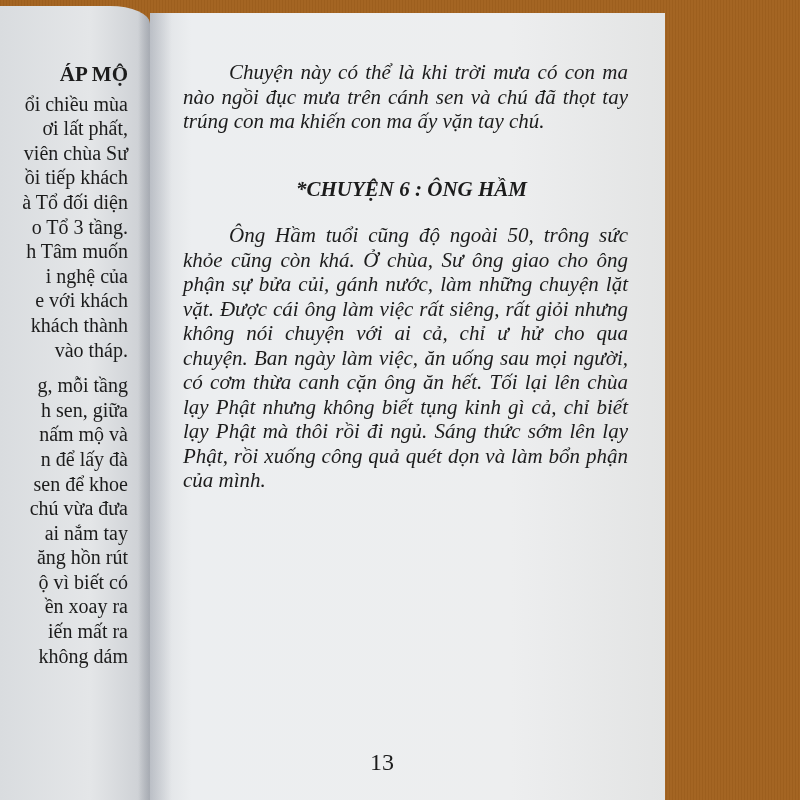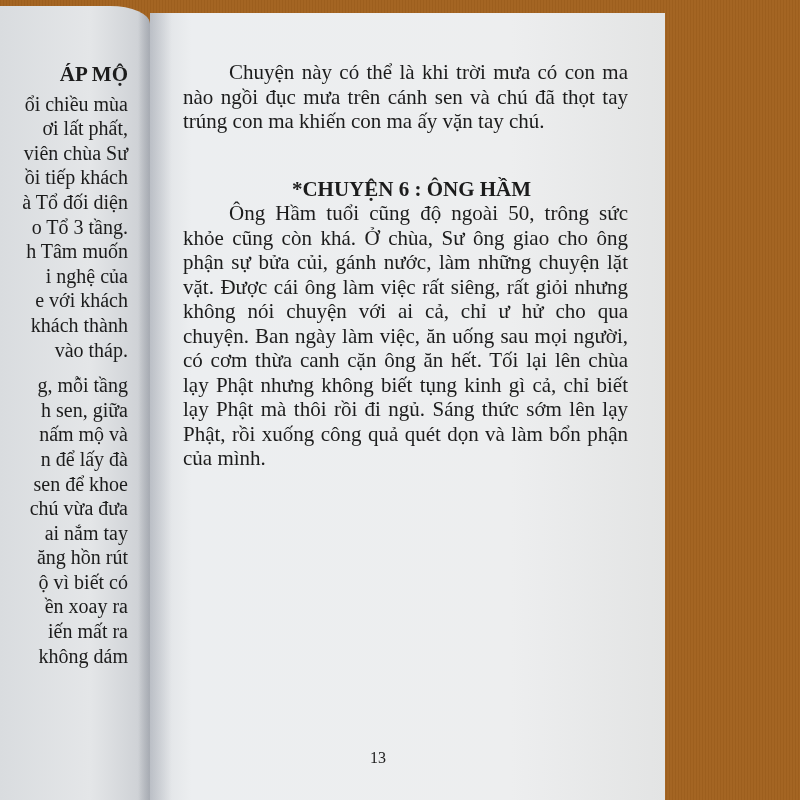--- a/index.html
+++ b/index.html
@@ -31,31 +31,31 @@
     position: absolute; left: 150px; top: 13px; width: 515px; height: 800px;
     background: linear-gradient(90deg, #dcdfe2 0%, #eceef0 8%, #edeeef 70%, #e3e4e4 100%);
     clip-path: polygon(0 0, 100% 0, 103% 100%, 0 100%);
   }
   .right-page::before {
     content: ""; position: absolute; left: 0; top: 0; width: 22px; height: 100%;
     background: linear-gradient(90deg, rgba(160,165,175,0.55), rgba(255,255,255,0));
   }
   .content {
     position: absolute; left: 183px; top: 60px; width: 445px;
-    font-size: 21px; line-height: 24.5px;
+    font-size: 21px; line-height: 24.5px; font-style: italic;
   }
   .para { text-align: justify; margin: 0; }
   .para.indent { text-indent: 46px; }
   .chapter-title {
     text-align: center; font-weight: bold; font-size: 21px;
-    margin: 43px 0 0 0; padding-left: 12px;
+    margin: 43px 0 22px 0; padding-left: 12px;
   }
   .para + .para { margin-top: 6px; }
   .page-number {
-    position: absolute; left: 370px; top: 749px; font-size: 16px;
+    position: absolute; left: 370px; top: 749px; font-size: 24px;
   }
 </style>
 </head>
 <body>
 
 <div class="left-page">
   <div class="left-text">
     <div class="heading">ÁP MỘ</div>
     <span class="line">ổi chiều mùa</span>
     <span class="line">ơi  lất  phất,</span>

